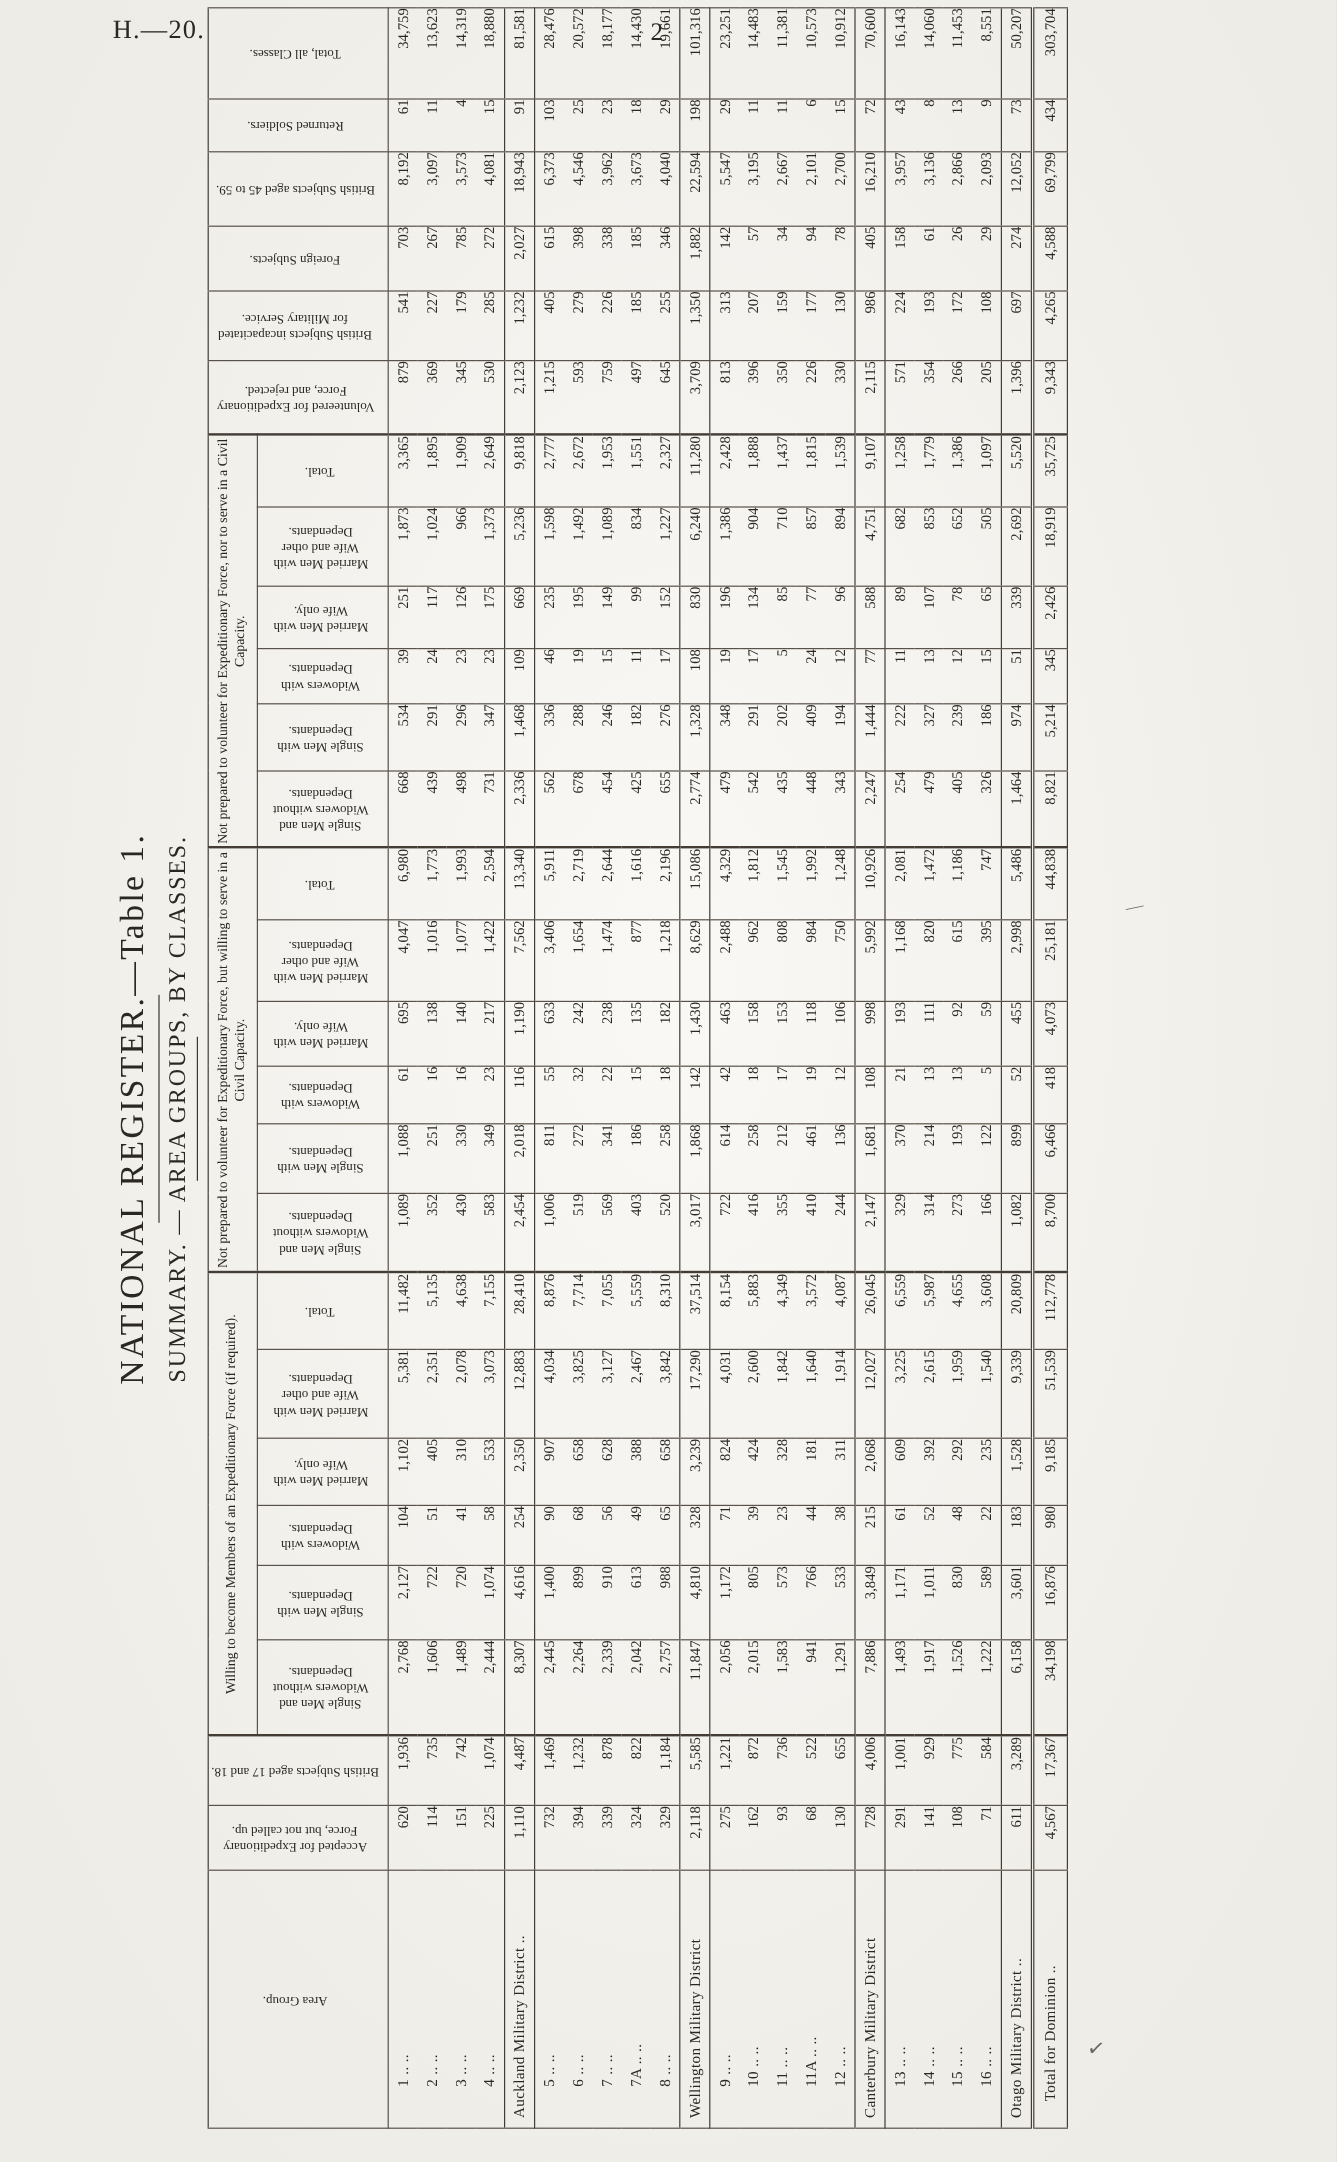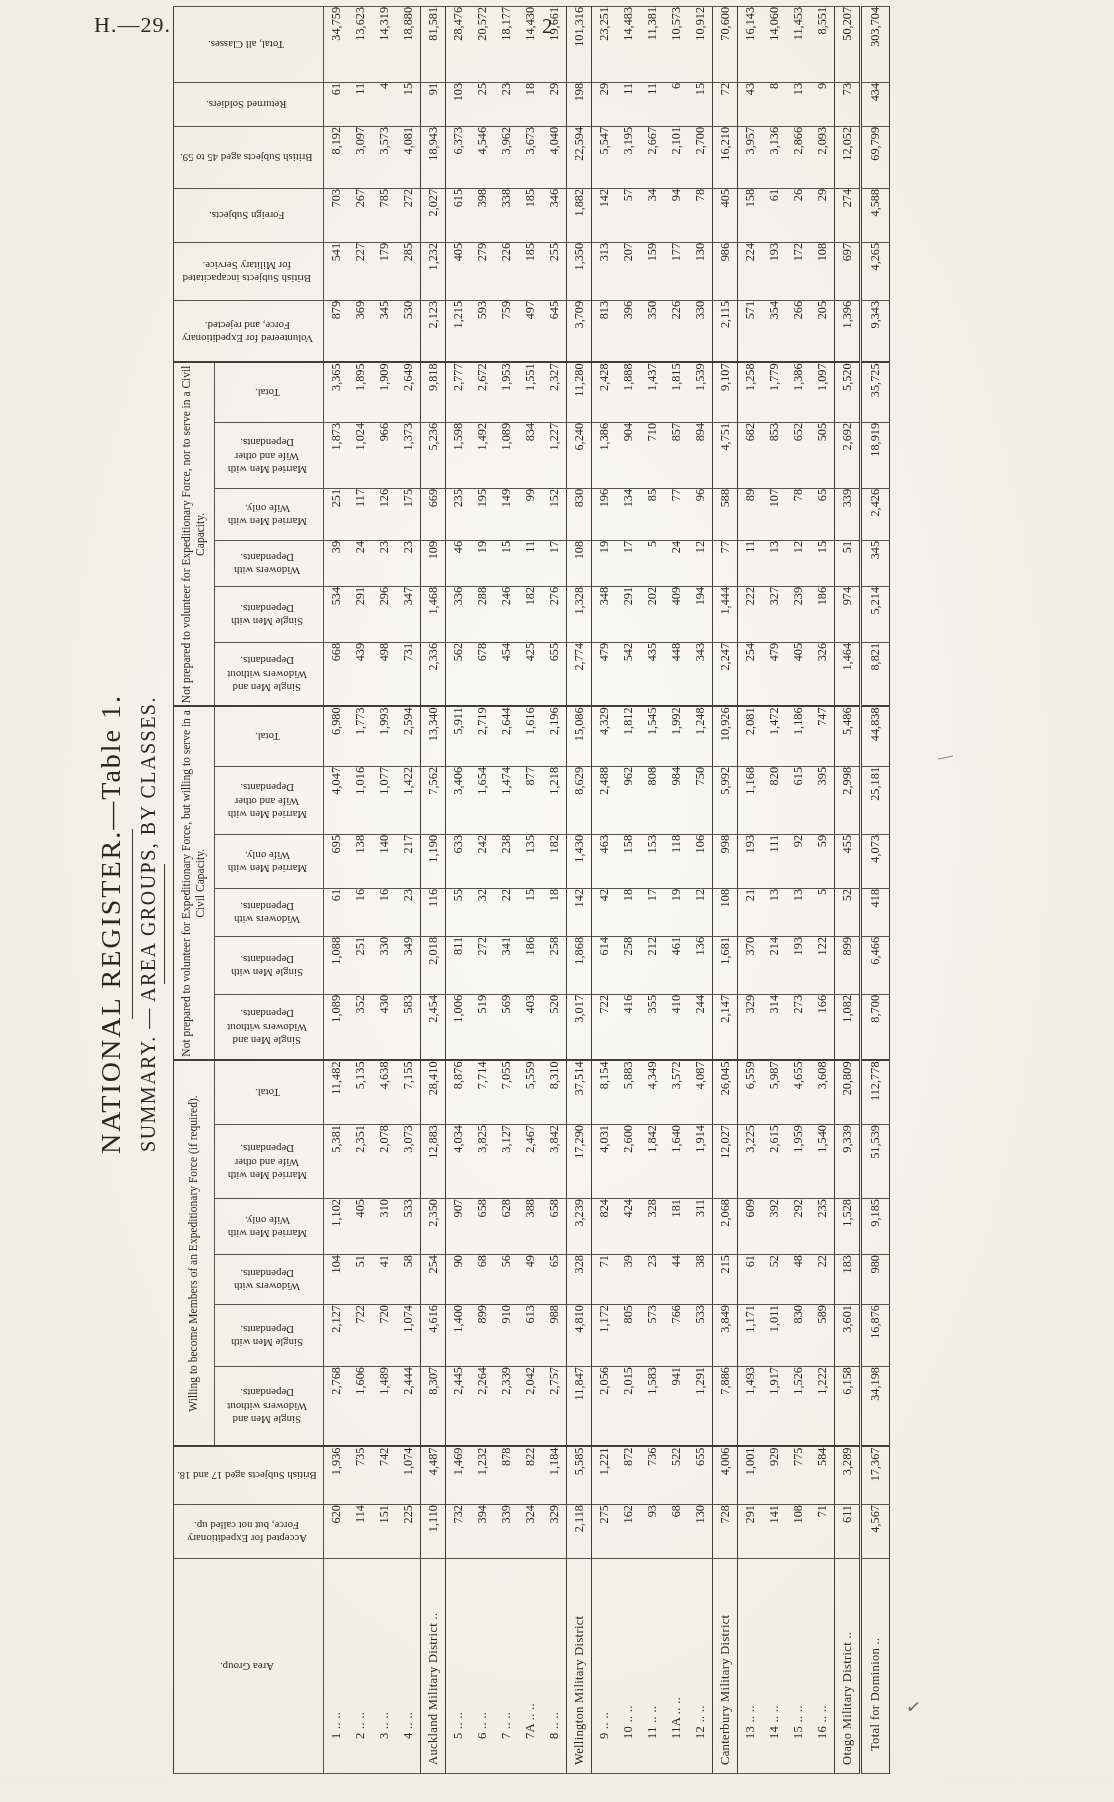--- a/index.html
+++ b/index.html
@@ -46,21 +46,21 @@
               letter-spacing:.3px;}
   tr.area td.rl{padding-left:34px;}
   tr.grand td.rl{padding-left:22px;}
   tr.district td{border-top:1.4px solid #433d36;border-bottom:1.4px solid #433d36;}
   tr.grand td{border-top:3px double #433d36;height:27px;}
 </style>
 </head>
 <body>
 
 <div id="page">
-  <div class="doc-code">H.—29.</div>
+  <div class="doc-code">H.—20.</div>
   <div class="page-num">2</div>
   <div class="ink-mark m1">—</div>
   <div class="ink-mark m2">✓</div>
 
   <div class="sheet">
     <div class="t-main">NATIONAL REGISTER.—Table 1.</div>
     <div class="t-rule"></div>
     <div class="t-sub">SUMMARY. — AREA GROUPS, BY CLASSES.</div>
     <div class="t-rule2"></div>
 

